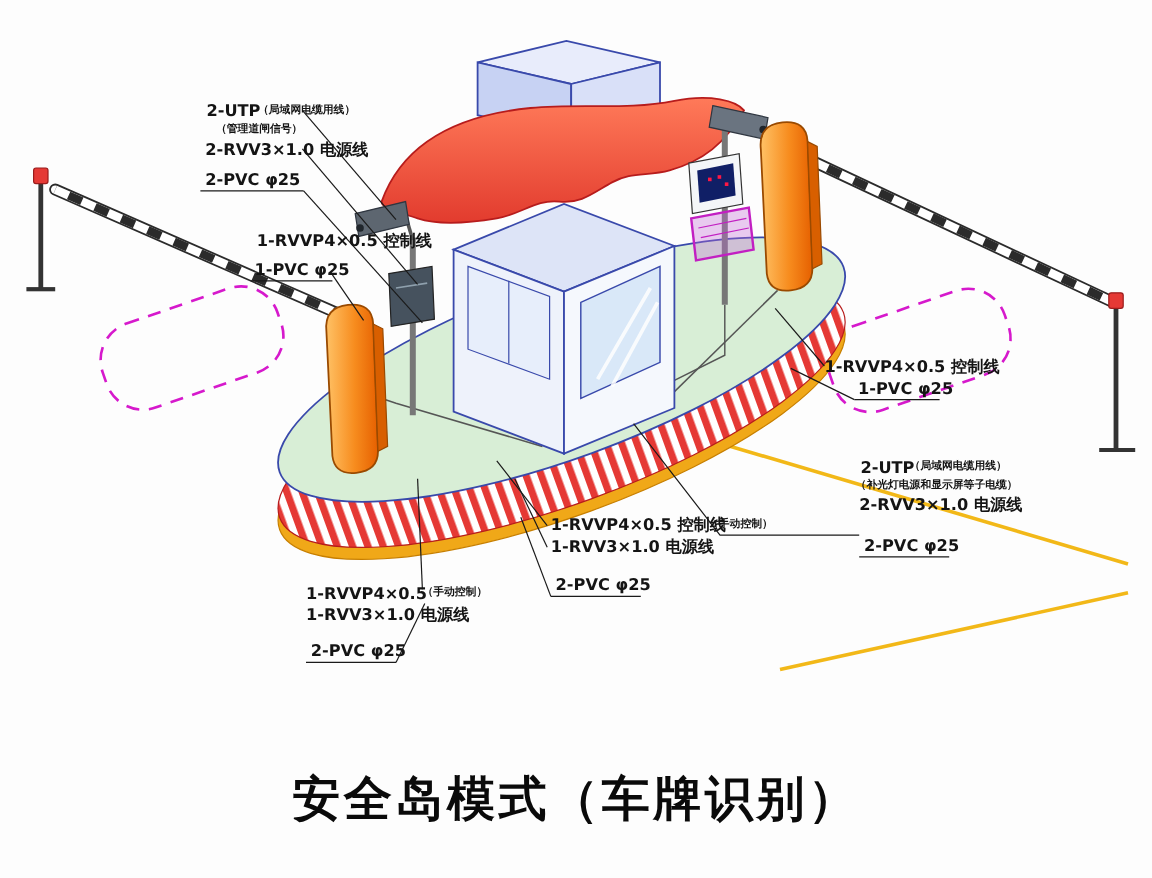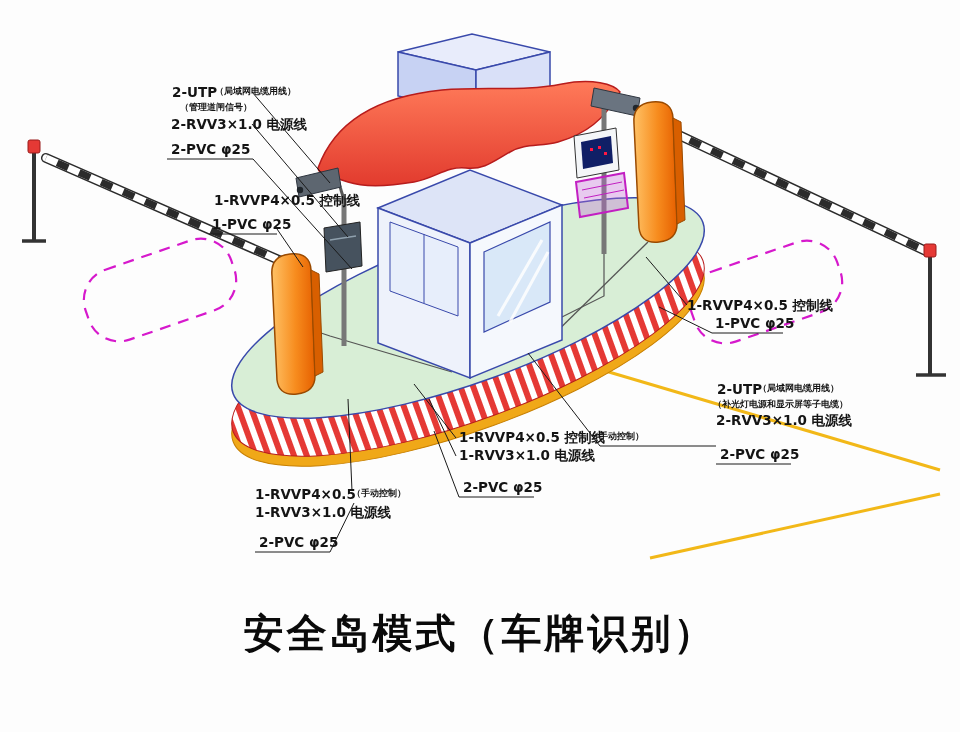--- a/index.html
+++ b/index.html
@@ -6,21 +6,21 @@
   body{
     width:960px;height:732px;background:#fdfdfd;position:relative;overflow:hidden;
     font-family:"DejaVu Sans",sans-serif;
   }
   .stage{position:absolute;inset:0;}
   svg{display:block;}
   .big{font:600 13.5px "DejaVu Sans",sans-serif;fill:#141414;}
   .small{font:600 9px "DejaVu Sans",sans-serif;fill:#141414;}
   .leader{stroke:#1a1a1a;stroke-width:1;fill:none;}
   .title{
-    position:absolute;left:0;top:606px;width:100%;text-align:center;
+    position:absolute;left:0;top:638px;width:100%;text-align:center;
     font:700 40px "DejaVu Sans",sans-serif;color:#0a0a0a;letter-spacing:3px;
   }
 </style>
 </head>
 <body>
 
 <div class="stage">
   <svg width="960" height="600" viewBox="0 0 960 600">
     <defs>
       <linearGradient id="canopyG" x1="0" y1="0" x2="0" y2="1">

